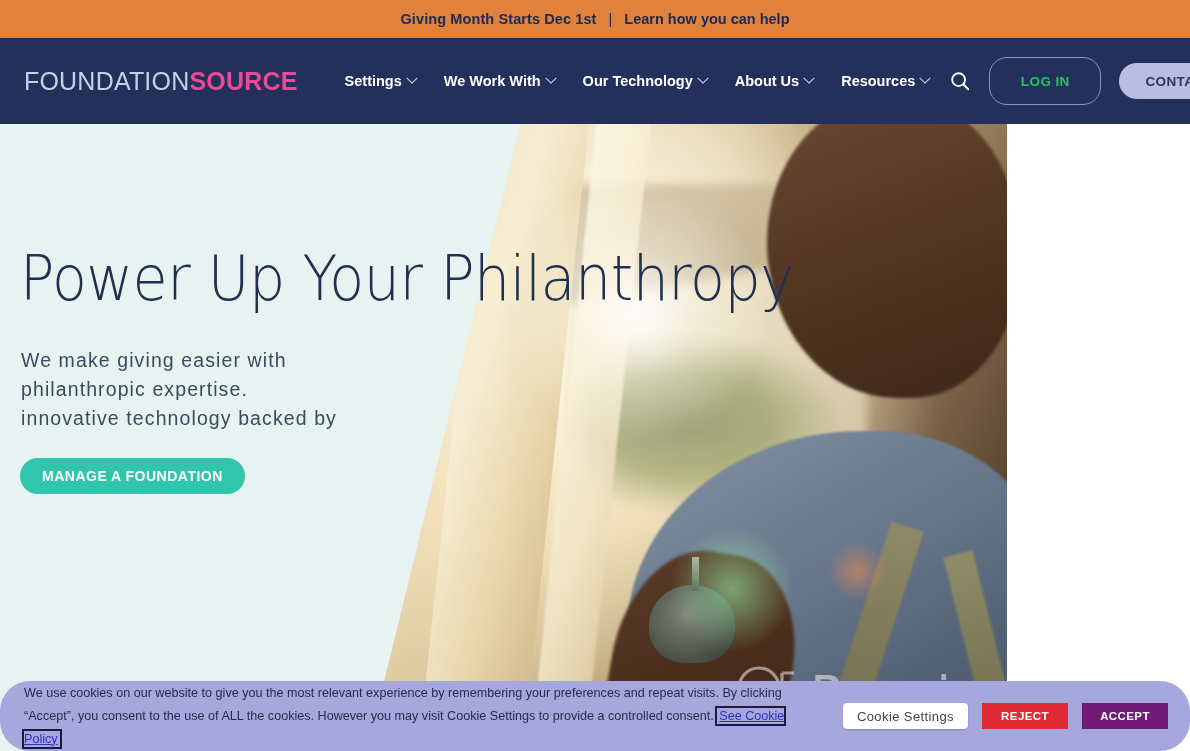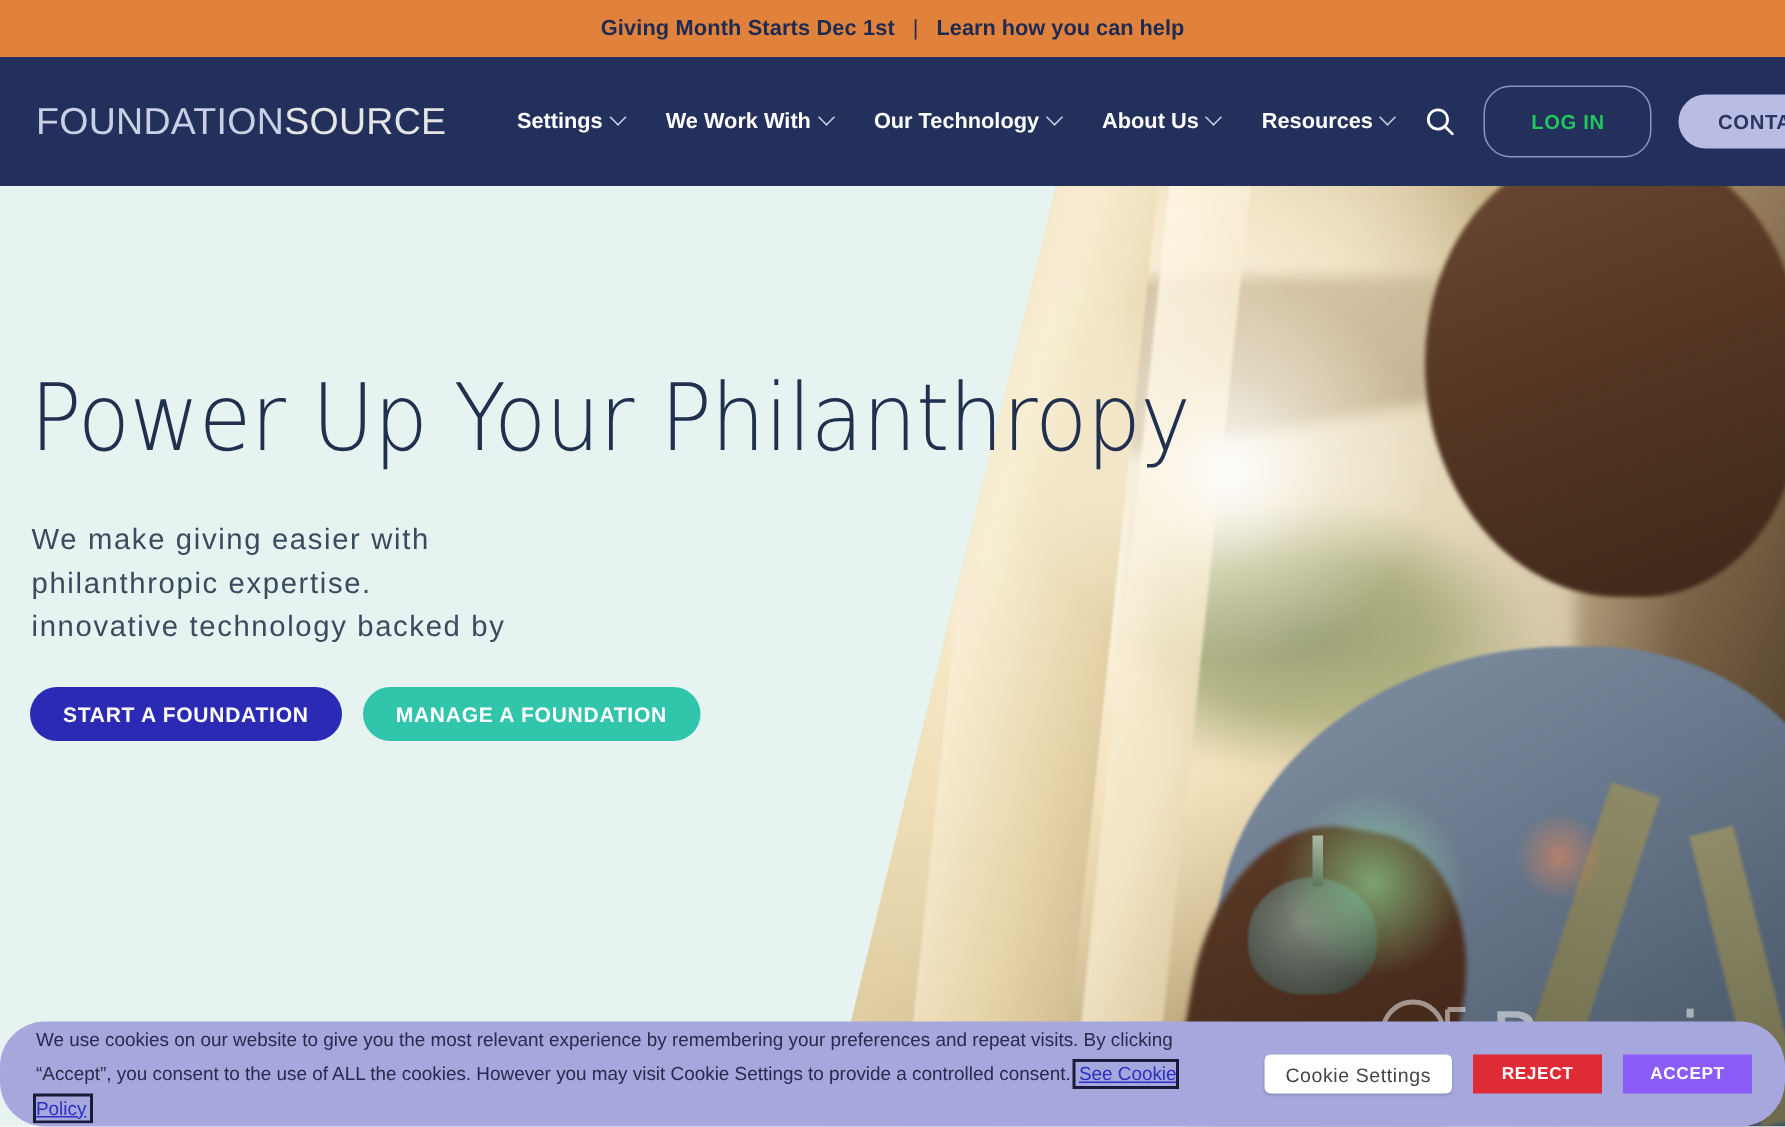--- a/index.html
+++ b/index.html
@@ -41,21 +41,21 @@
   }
   .logo {
     margin-left: 24px;
     font-size: 25px;
     letter-spacing: 0.2px;
     white-space: nowrap;
     line-height: 1;
     cursor: pointer;
   }
   .logo .thin { color: #c9cfe4; font-weight: 300; }
-  .logo .bold { color: #e5e5e5; font-weight: normal; }
+  .logo .bold { color: #ec4899; font-weight: bold; }
 
   .nav-links {
     display: flex; align-items: center;
     margin-left: 33px;
     gap: 0px;
   }
   .nav-item {
     display: flex; align-items: center; gap: 6px;
     color: #ffffff; font-size: 14.5px; font-weight: bold;
     padding: 0 14px;
@@ -95,21 +95,21 @@
     color: #2b3561;
     font-size: 13.5px; font-weight: bold; letter-spacing: 0.4px;
     display: flex; align-items: center; justify-content: center;
     cursor: pointer;
     margin-left: 18px;
   }
 
   
   .hero {
     position: absolute; top: 124px; left: 0;
-    width: 1190px; height: 627px;
+    width: 1007px; height: 627px;
     background: #e6f3f1;
     overflow: hidden;
   }
   
   .hero-photo {
     position: absolute; top: 0; right: 0;
     width: 640px; height: 627px;
     clip-path: polygon(154px 0, 100% 0, 100% 100%, 0px 100%);
     background:
       radial-gradient(circle at 38% 22%, rgba(255,255,255,0.95) 0%, rgba(255,250,235,0.55) 16%, rgba(255,255,255,0) 38%),
@@ -311,21 +311,21 @@
   }
   .ck-settings {
     background: #ffffff; color: #444;
     border-radius: 4px;
     min-width: 104px;
     font-weight: 400;
     font-size: 13px;
     box-shadow: 0 1px 2px rgba(0,0,0,0.18);
   }
   .ck-reject { background: #de2b36; color: #ffffff; min-width: 86px; }
-  .ck-accept { background: #8b5cf6; color: #ffffff; min-width: 86px; }
+  .ck-accept { background: #701a75; color: #ffffff; min-width: 86px; }
 </style>
 </head>
 <body>
 
 <div class="promo-banner">
   <span class="promo-text">Giving Month Starts Dec 1st</span>
   <span class="promo-sep">|</span>
   <a class="promo-link">Learn how you can help</a>
 </div>
 
@@ -390,21 +390,20 @@
   </div>
 
   <div class="hero-content">
     <h1 class="hero-title">Power Up Your Philanthropy</h1>
     <div class="hero-sub">
       <div>We make giving easier with</div>
       <div>philanthropic expertise.</div>
       <div>innovative technology backed by</div>
     </div>
     <div class="hero-ctas">
-      <button class="cta cta-primary">START A FOUNDATION</button>
       <button class="cta cta-secondary">MANAGE A FOUNDATION</button>
     </div>
   </div>
 
   <div class="watermark">
     <svg class="wm-mark" viewBox="0 0 64 64" fill="none" stroke="#ffffff" stroke-width="3.2">
       <circle cx="23" cy="25" r="20"></circle>
       <path d="M41 44 L52 55"></path>
       <path d="M46 10 L46 40 M46 10 L58 10"></path>
     </svg>

